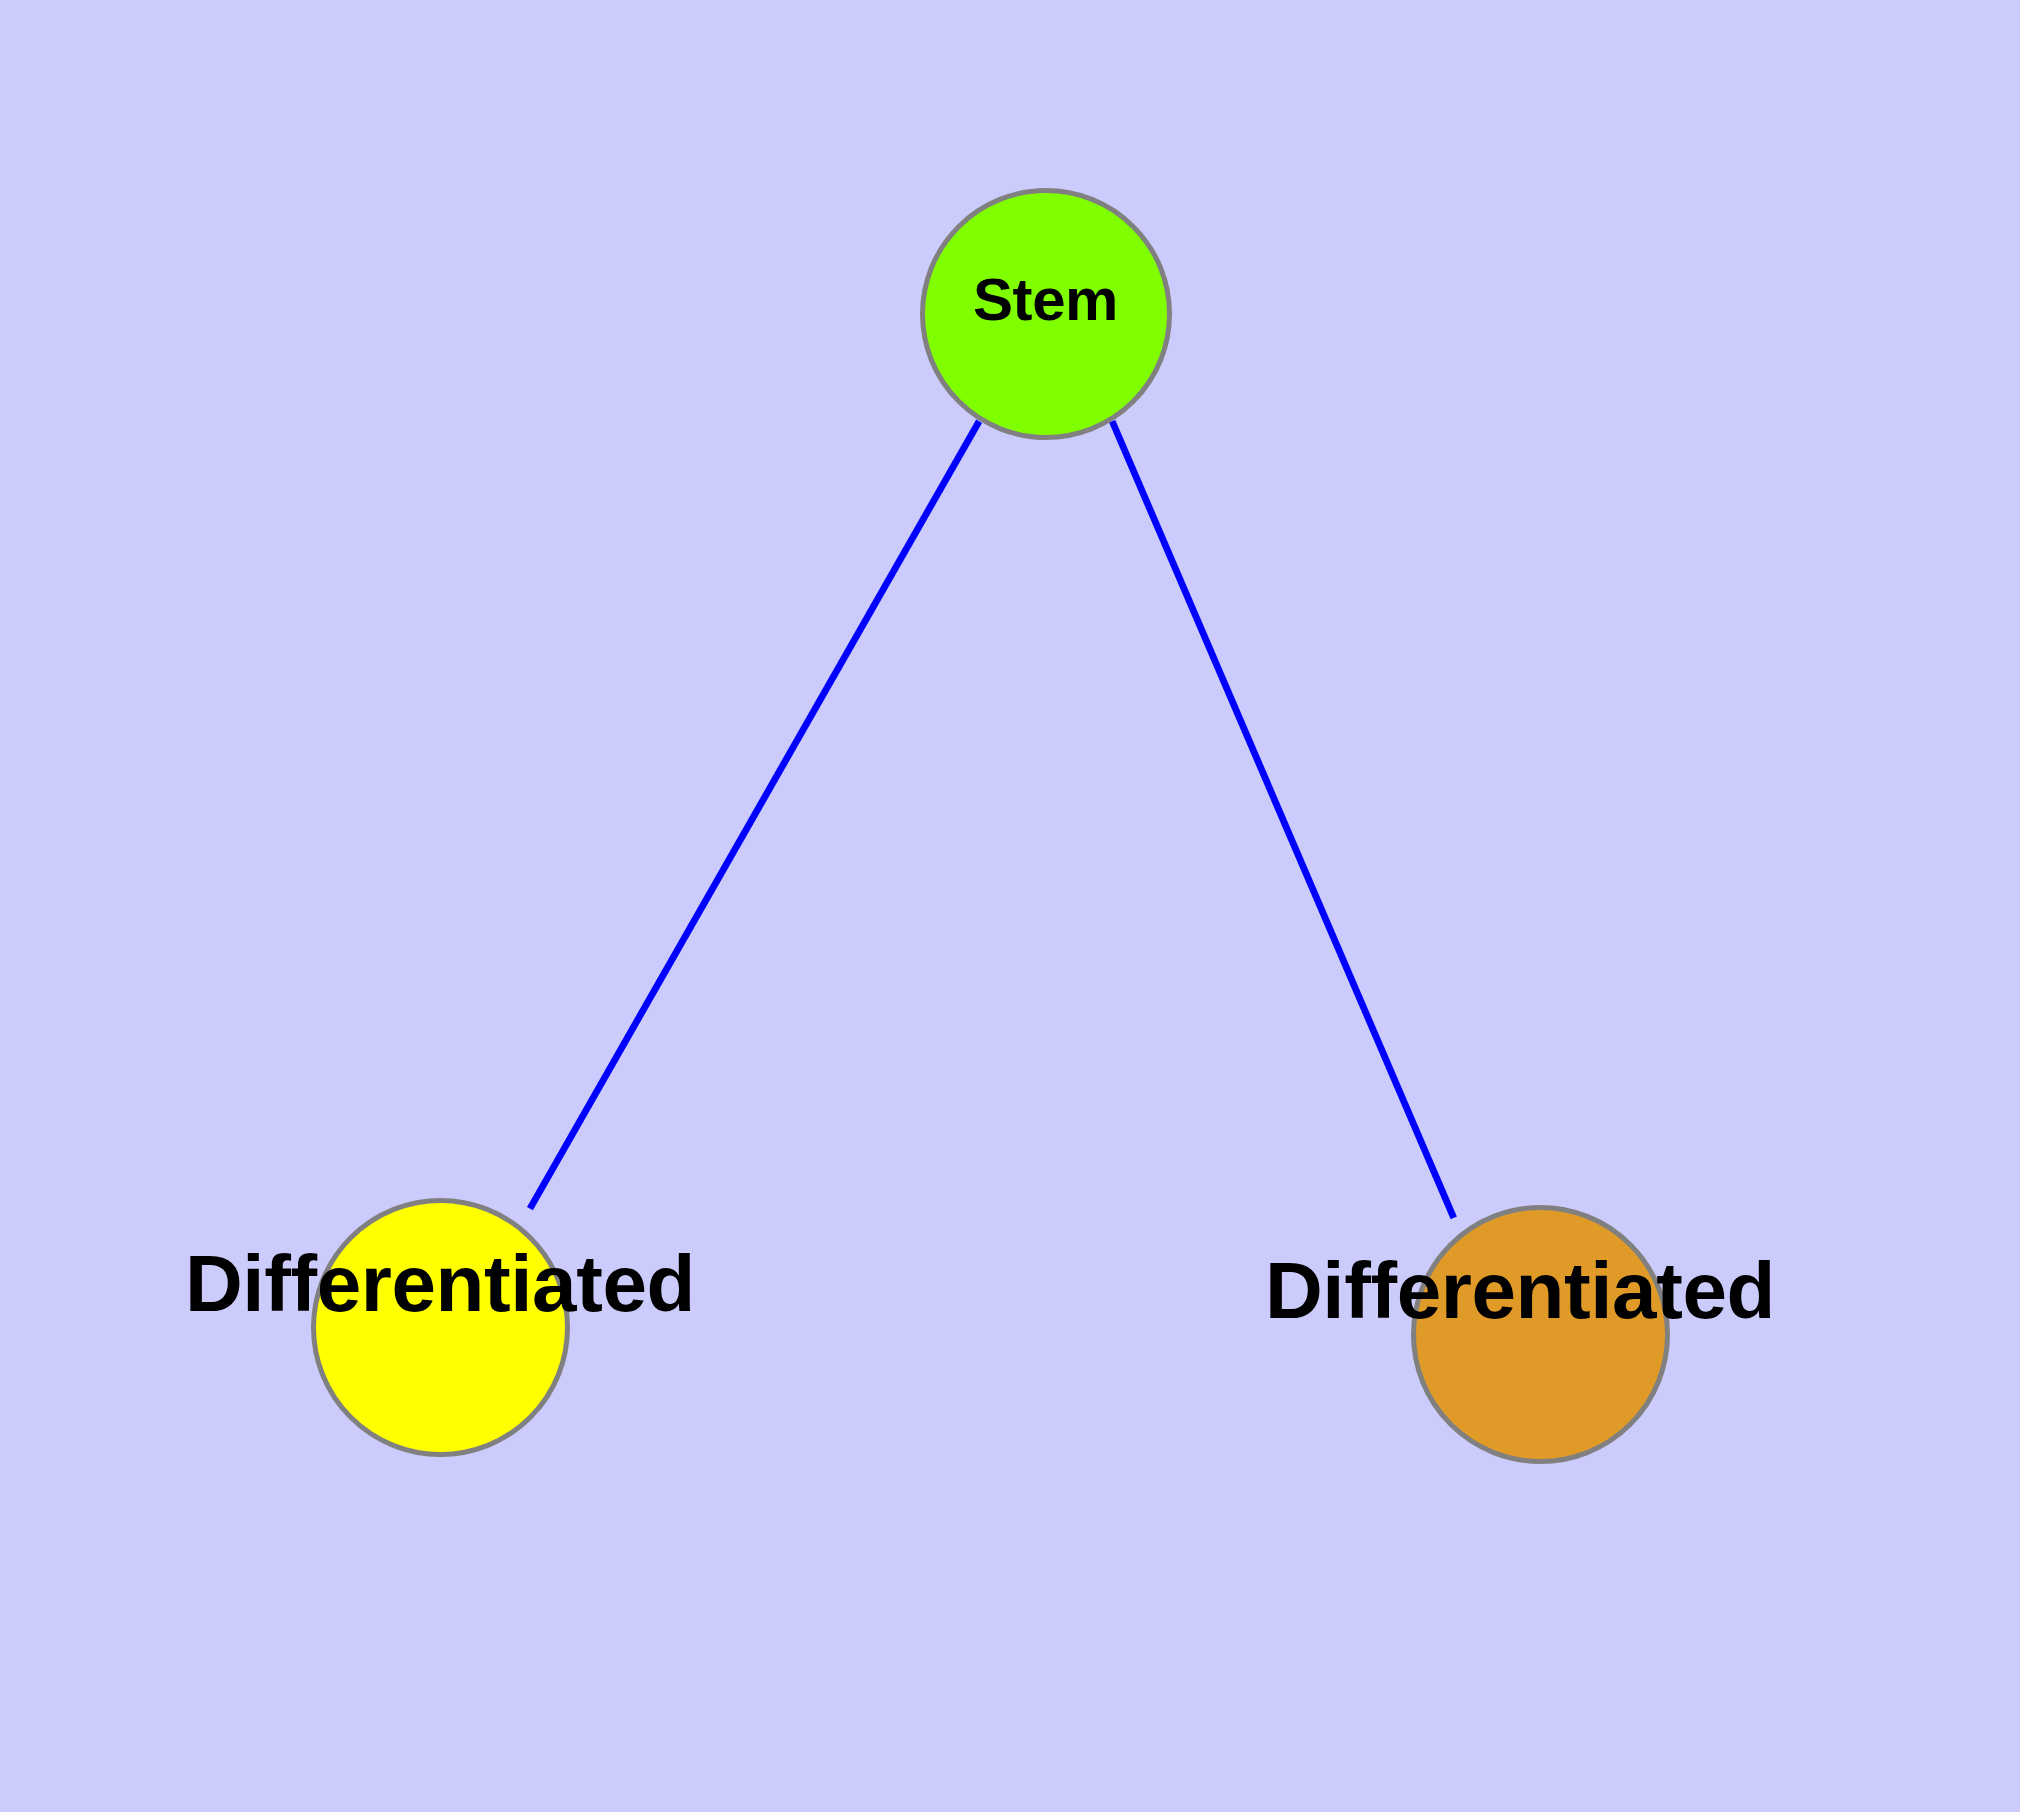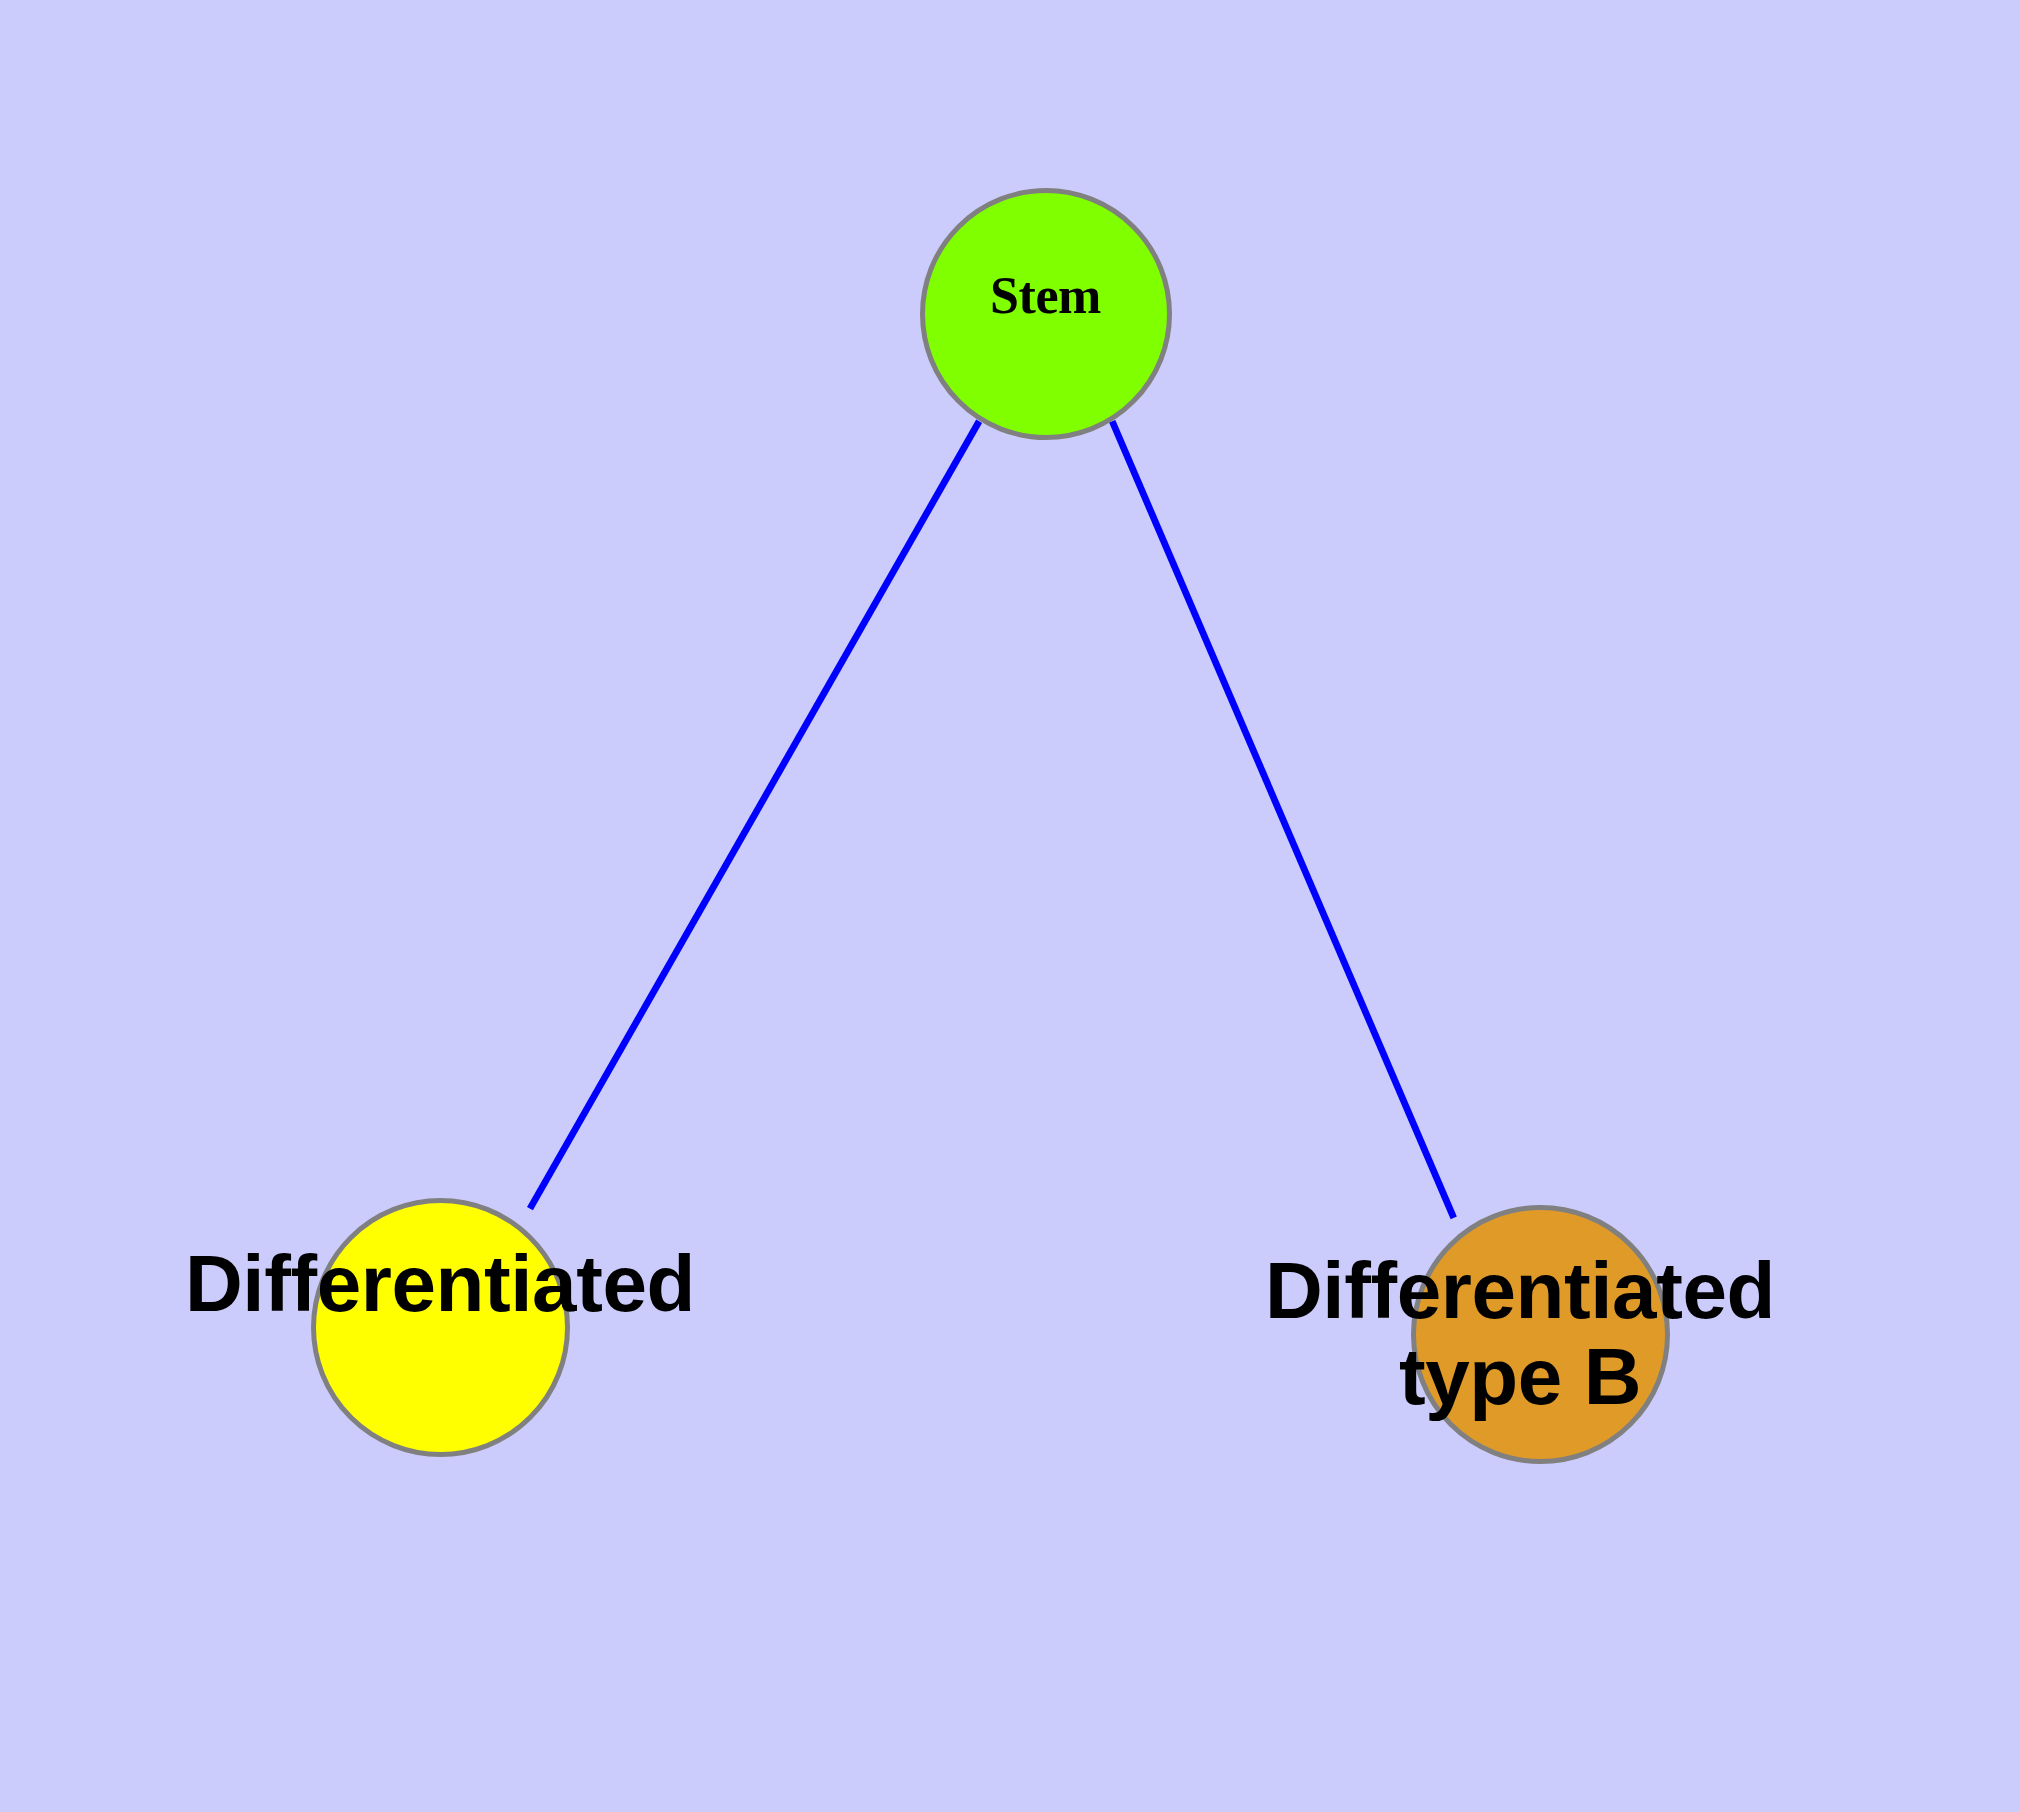--- a/index.html
+++ b/index.html
@@ -45,22 +45,21 @@
     left: 920px;
     top: 188px;
     width: 252px;
     height: 252px;
     background: #7fff00;
   }
   #label-stem {
     left: 791px;
     top: 268px;
     width: 509px;
-    font-size: 52px;
-    font-family: Liberation Serif, serif;
+    font-size: 60px;
   }
   #node-diff-a {
     left: 311px;
     top: 1198px;
     width: 259px;
     height: 259px;
     background: #ffff00;
   }
   #label-diff-a {
     left: 101px;
@@ -92,16 +91,16 @@
     <line x1="1312" y1="497" x2="1715" y2="1437" stroke="#0000ff" stroke-width="8" stroke-linecap="butt"></line>
   </svg>
 
   <div class="node" id="node-stem"></div>
   <div class="node-label" id="label-stem">Stem</div>
 
   <div class="node" id="node-diff-a"></div>
   <div class="node-label" id="label-diff-a"><span>Differentiated</span><br></div>
 
   <div class="node" id="node-diff-b"></div>
-  <div class="node-label" id="label-diff-b"><span>Differentiated</span><br><span>type B</span></div>
+  <div class="node-label" id="label-diff-b"><span>Differentiated</span><br></div>
 
 </div>
 
 
 </body></html>

